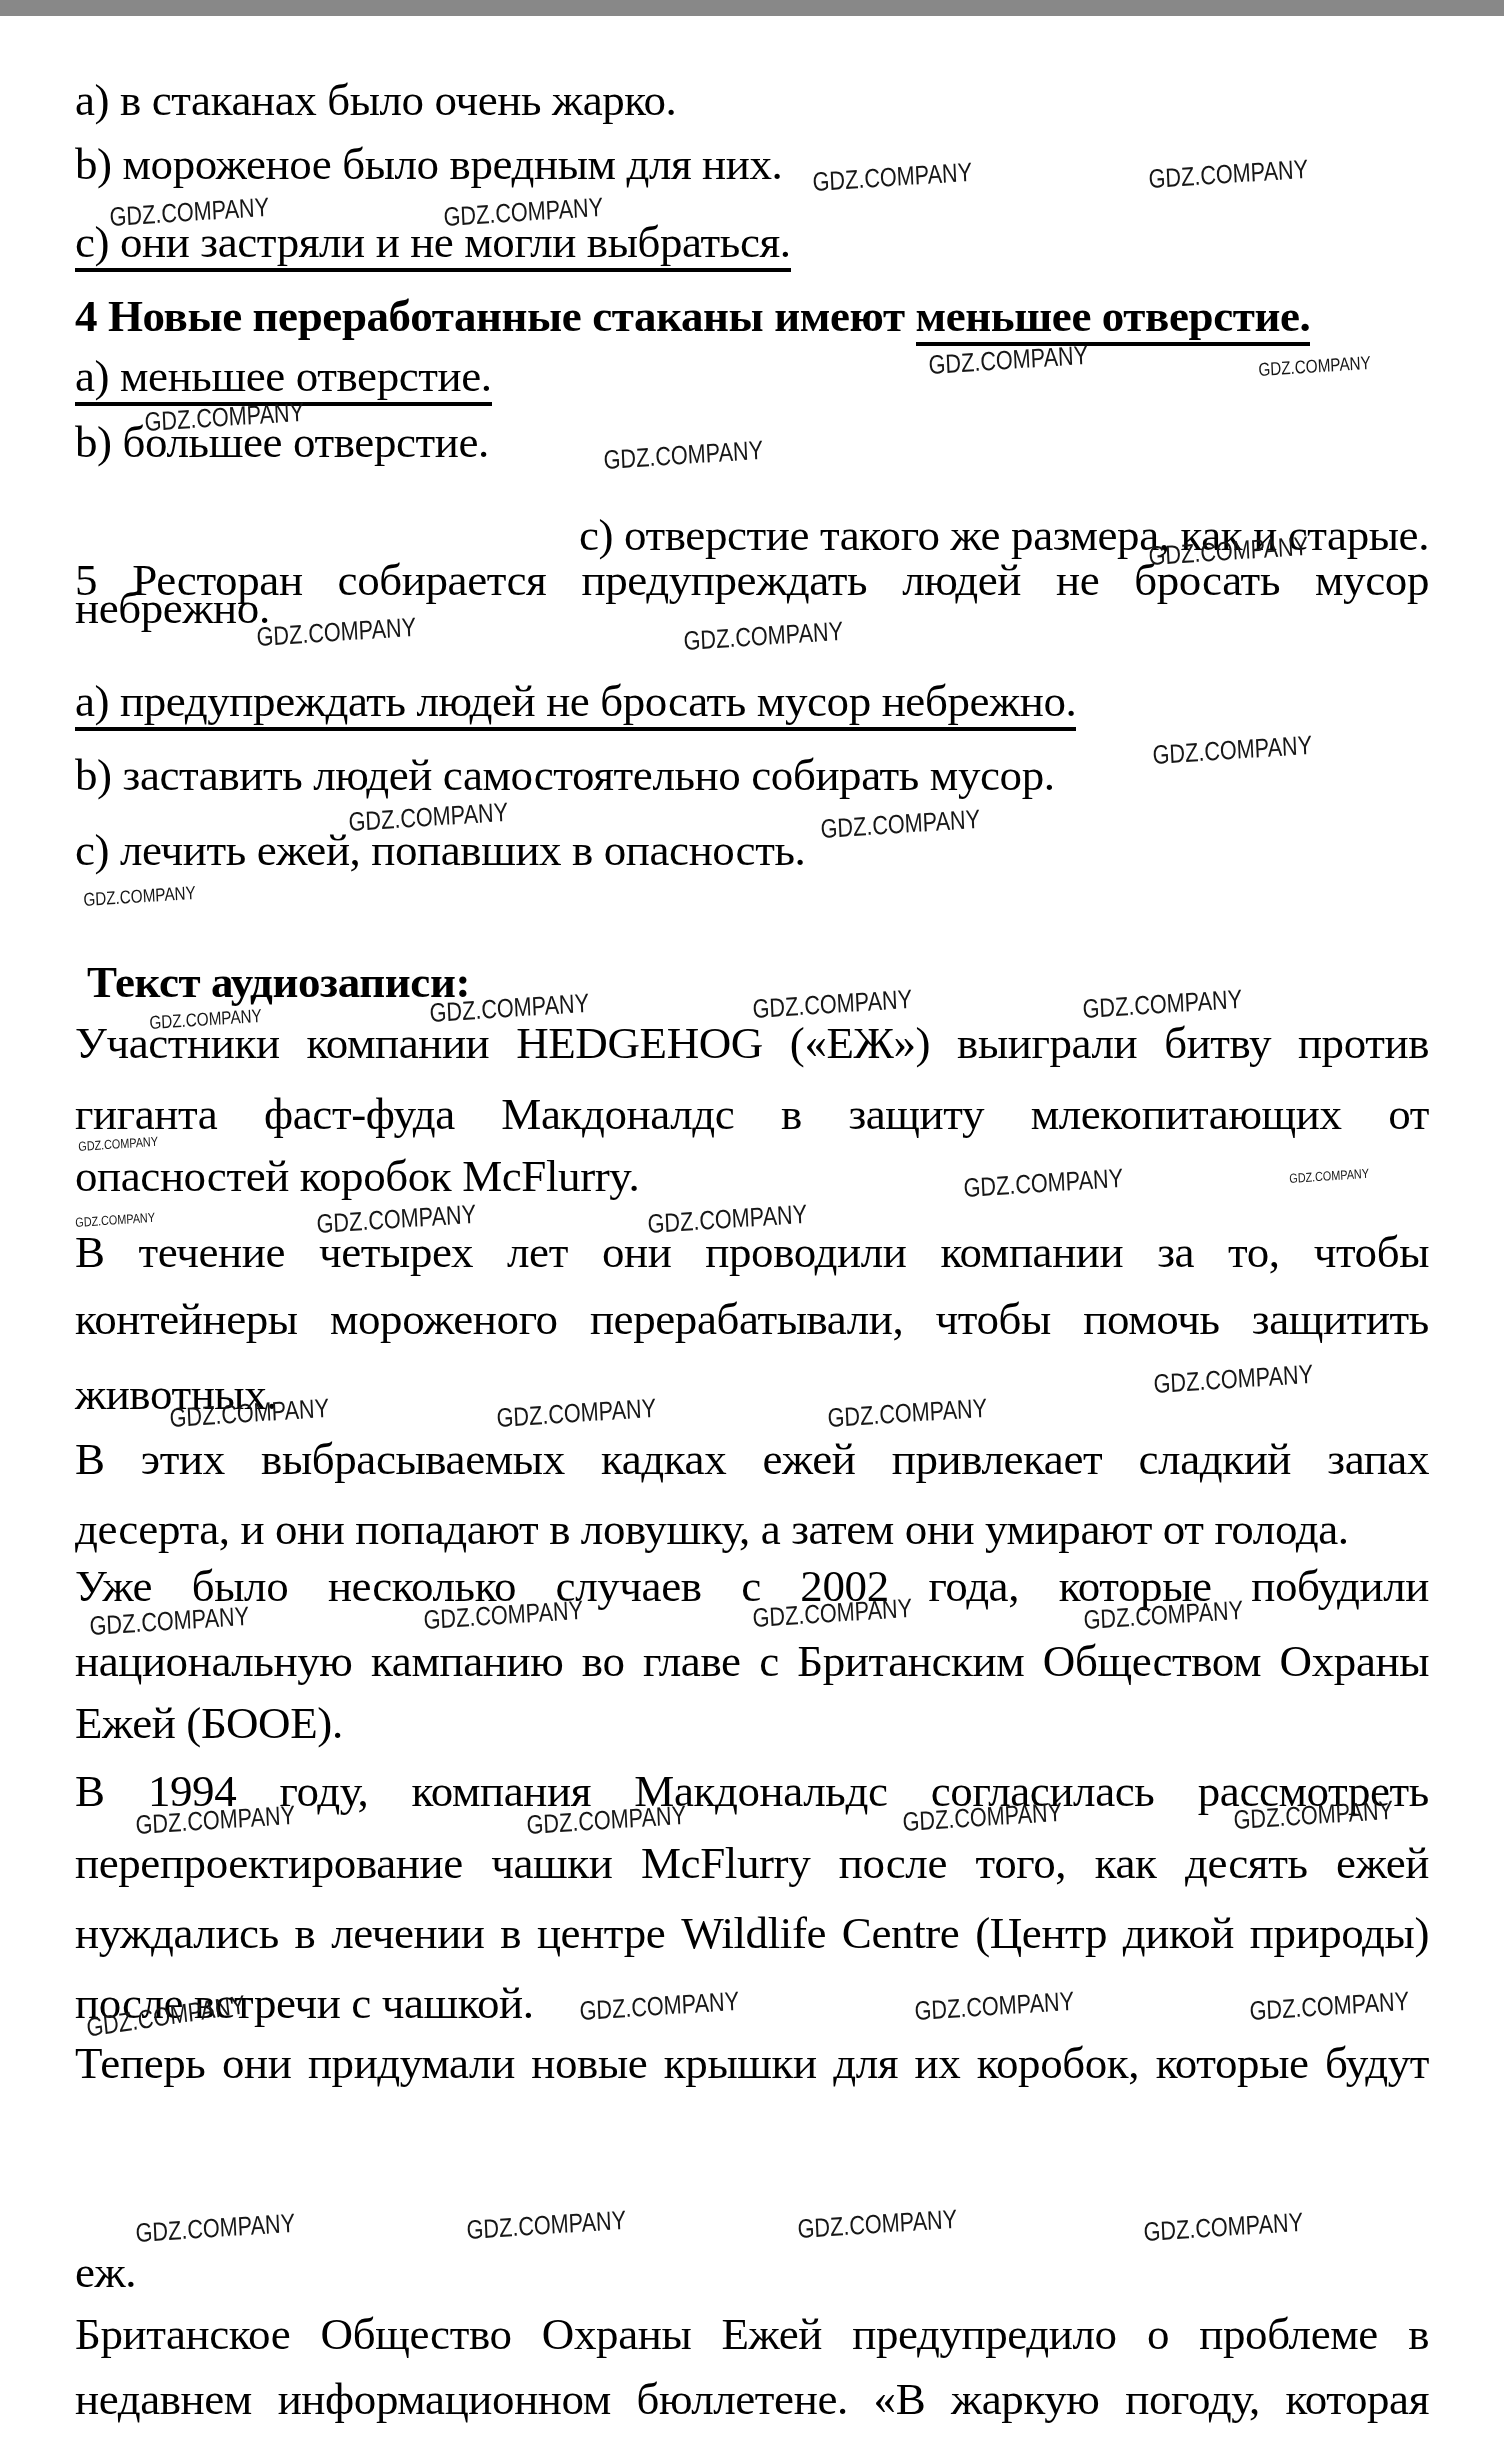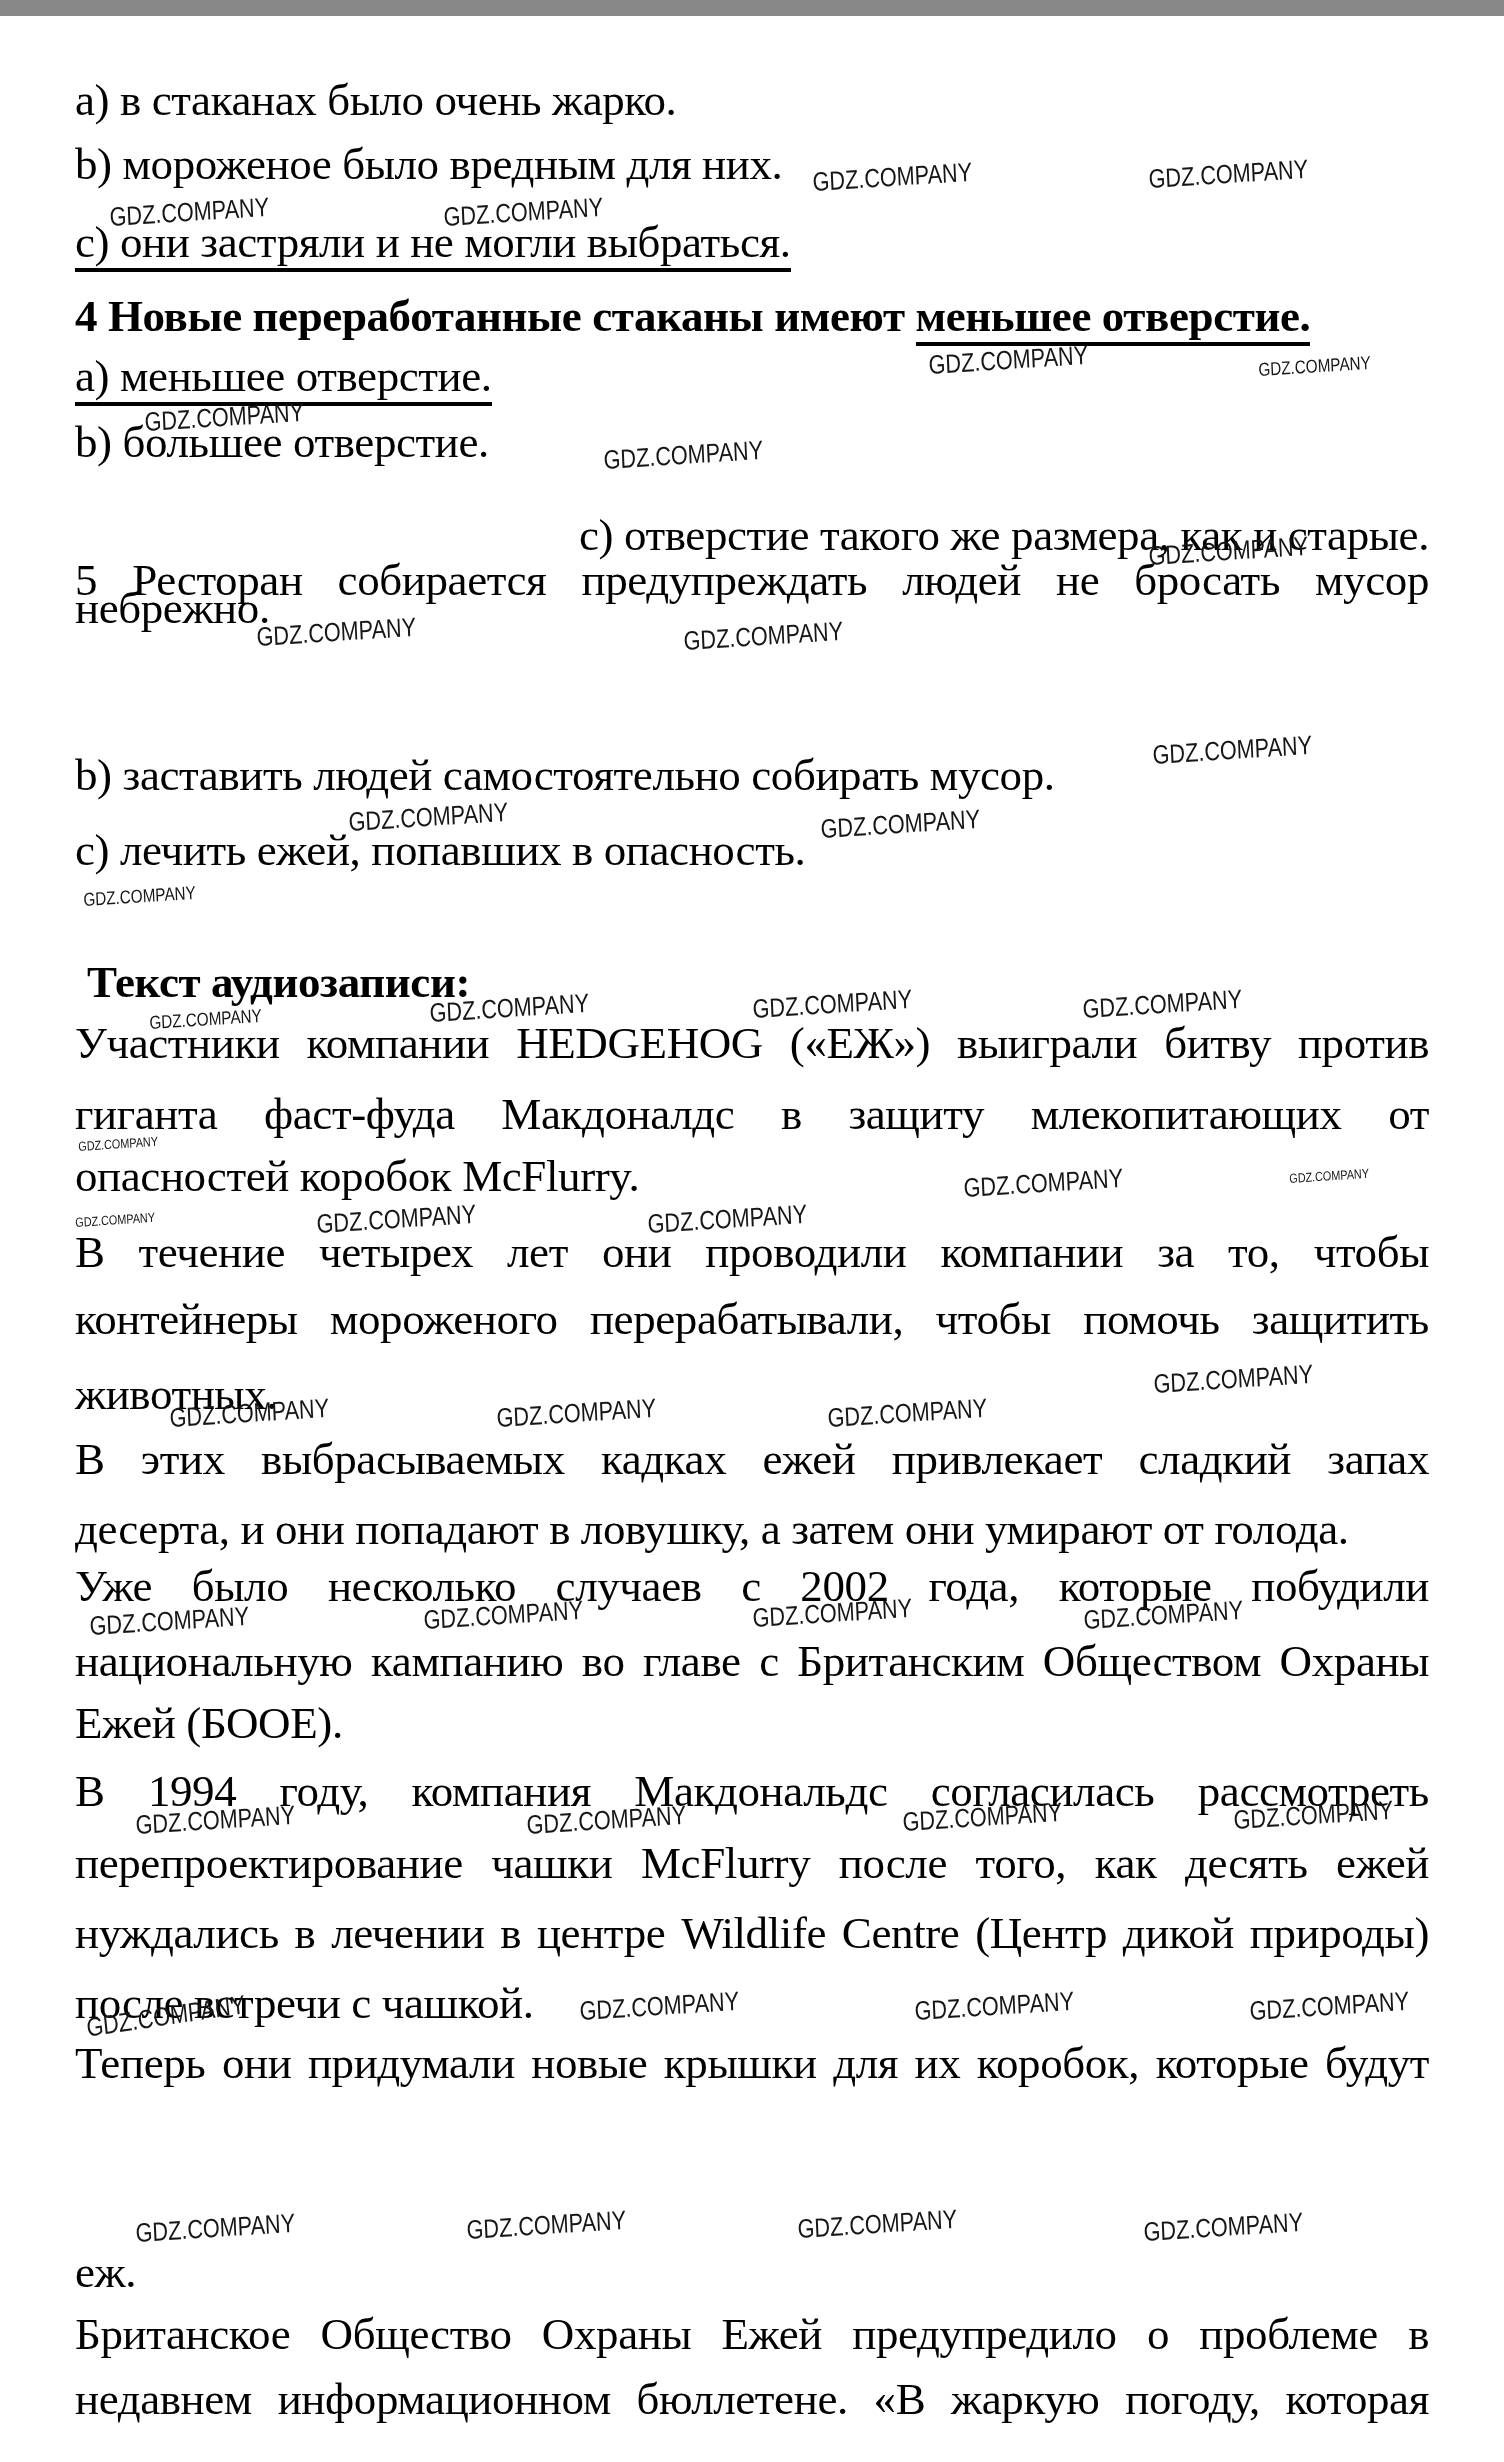--- a/index.html
+++ b/index.html
@@ -47,20 +47,21 @@
 <div class="page">
     <div class="line" style="top: 56px;">a) в стаканах было очень жарко.</div>
     <div class="line" style="top: 120px;">b) мороженое было вредным для них.</div>
     <div class="line" style="top: 198px;"><span class="u">c) они застряли и не могли выбраться.</span></div>
     <div class="line" style="top: 272px; font-weight: bold;"><span>4 Новые переработанные стаканы имеют </span><span class="u">меньшее отверстие.</span></div>
     <div class="line" style="top: 332px;"><span class="u">a) меньшее отверстие.</span></div>
     <div class="line" style="top: 398px;">b) большее отверстие.</div>
     <div class="line" style="top: 491px; text-align: right;">c) отверстие такого же размера, как и старые.</div>
     <div class="line just" style="top: 536px;">5 Ресторан собирается предупреждать людей не бросать мусор</div>
     <div class="line" style="top: 564px;">небрежно.</div>
+    <div class="line" style="top: 657px;"><span class="u">a) предупреждать людей не бросать мусор небрежно.</span></div>
     <div class="line" style="top: 731px;">b) заставить людей самостоятельно собирать мусор.</div>
     <div class="line" style="top: 806px;">c) лечить ежей, попавших в опасность.</div>
     <div class="line bold" style="top: 938px; left: 87px;">Текст аудиозаписи:</div>
     <div class="line just" style="top: 999px;">Участники компании HEDGEHOG («ЕЖ») выиграли битву против</div>
     <div class="line just" style="top: 1070px;">гиганта фаст-фуда Макдоналдс в защиту млекопитающих от</div>
     <div class="line" style="top: 1132px;">опасностей коробок McFlurry.</div>
     <div class="line just" style="top: 1208px;">В течение четырех лет они проводили компании за то, чтобы</div>
     <div class="line just" style="top: 1275px;">контейнеры мороженого перерабатывали, чтобы помочь защитить</div>
     <div class="line" style="top: 1350px;">животных.</div>
     <div class="line just" style="top: 1415px;">В этих выбрасываемых кадках ежей привлекает сладкий запах</div>

